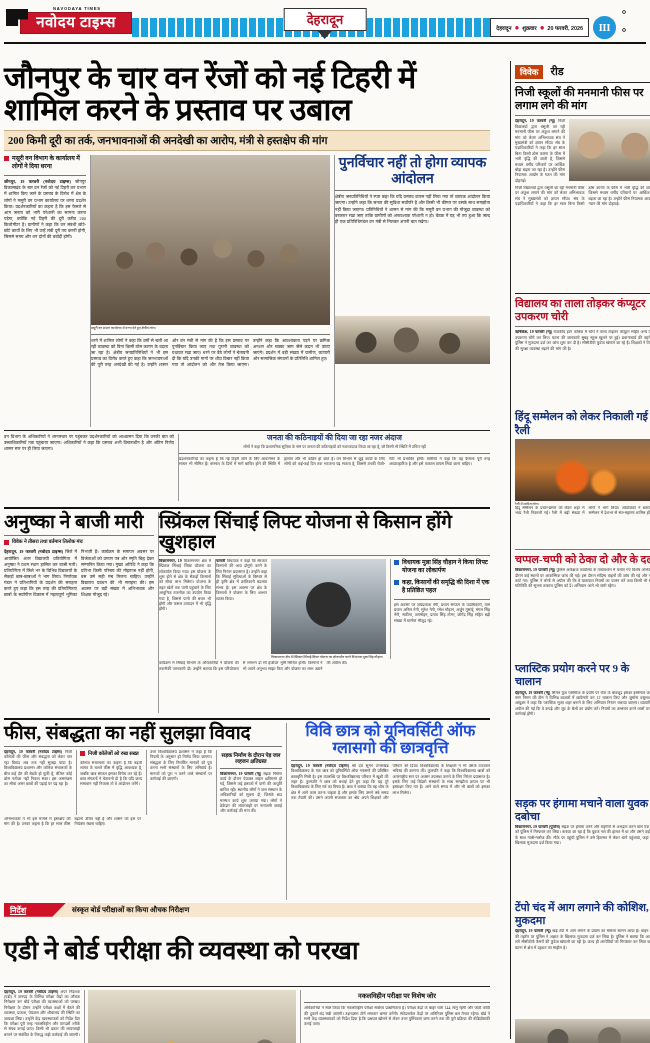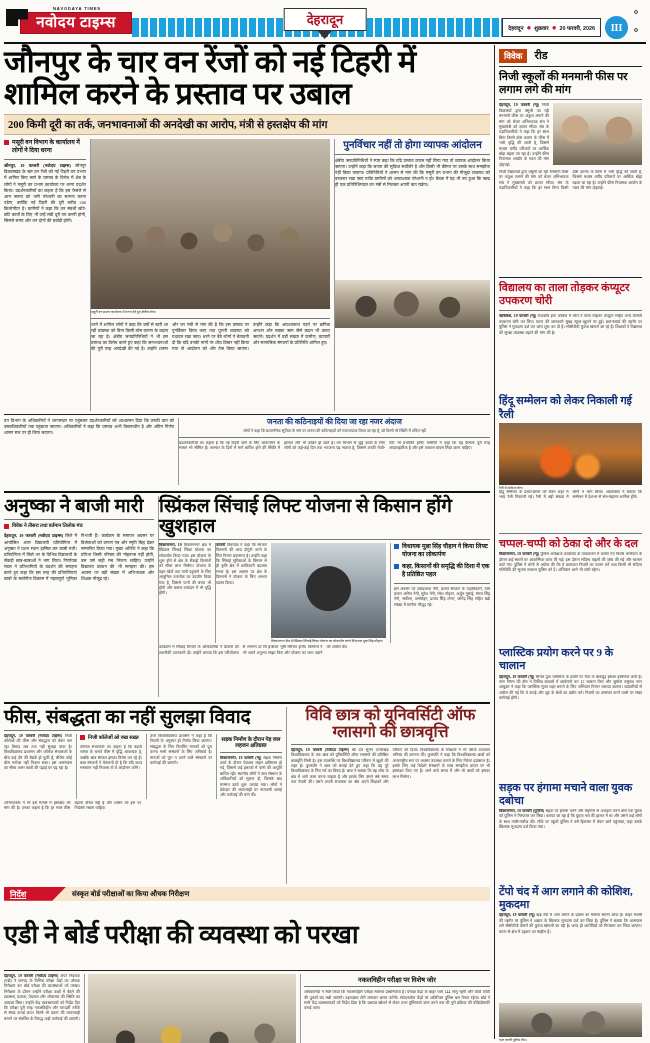--- a/index.html
+++ b/index.html
@@ -17,21 +17,21 @@
     height: 1043px;
     background: #fbfaf6;
     overflow: hidden;
     margin: 0 auto;
   }
 
   
   .masthead {
     position: relative;
     height: 42px;
-    padding: 6px 12px 0 4px;
+    padding: 6px 24px 0 4px;
     display: flex;
     align-items: flex-start;
   }
   .logo-block {
     position: relative;
     width: 128px;
     flex: 0 0 128px;
   }
   .logo-kicker {
     font-size: 4.2px;
@@ -133,22 +133,22 @@
 
   .masthead-rule {
     height: 2px;
     background: #111;
     margin: 0 4px;
   }
 
   
   .body-wrap {
     display: flex;
-    padding: 1px 4px 4px;
-    gap: 4px;
+    padding: 17px 4px 4px;
+    gap: 20px;
     height: calc(1043px - 44px);
   }
   .main-col { width: 486px; flex: 0 0 486px; }
   .side-col {
     width: 148px; flex: 0 0 148px;
     border-left: 1px solid #222;
     padding-left: 4px;
   }
 
   
@@ -173,21 +173,21 @@
   }
 
   .sec-head {
     font-size: 19px;
     font-weight: bold;
     line-height: 1.05;
     color: #0a0a0a;
     margin: 0;
   }
   .sec-head.sm { font-size: 16px; }
-  .sec-head.blue { color: #7f1d1d; }
+  .sec-head.blue { color: #1d4ed8; }
 
   .hrule { border: 0; border-top: 1px solid #222; margin: 3px 0; }
   .hrule.thick { border-top: 2px solid #111; }
   .hrule.thin { border-top: 1px solid #777; }
 
   
   .col-txt {
     font-size: 4.3px;
     line-height: 1.42;
     text-align: justify;
@@ -208,21 +208,21 @@
     margin-bottom: 4px;
   }
   .bullet-sq {
     flex: 0 0 5px;
     width: 5px; height: 5px;
     background: #d0142b;
     margin-top: 1px;
   }
   .bullet-sq.blue { background: #1b5fbd; }
   .inset-head {
-    font-size: 10px;
+    font-size: 14px;
     font-weight: bold;
     color: #15357e;
     line-height: 1.14;
     text-align: center;
     margin-bottom: 2px;
   }
   .mini-head {
     font-size: 7.3px;
     font-weight: bold;
     color: #111;

